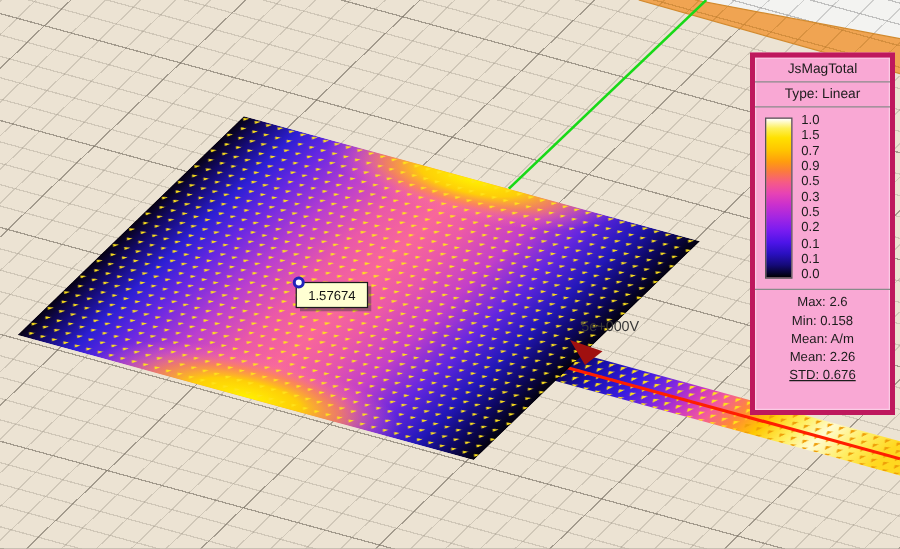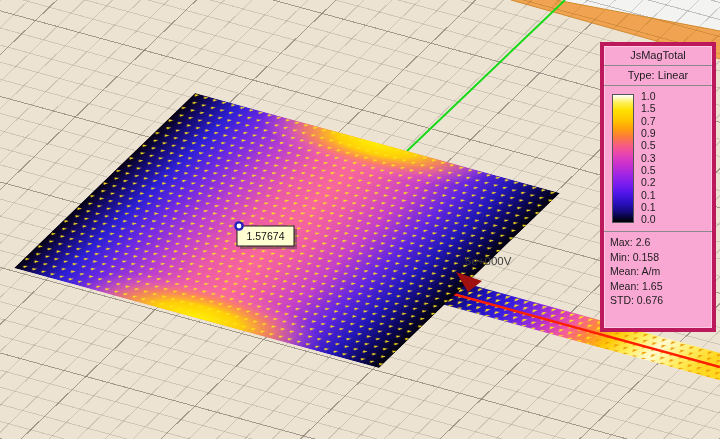--- a/index.html
+++ b/index.html
@@ -52,22 +52,22 @@
     background:linear-gradient(to bottom,
       #ffffff 0%, #fdf058 6%, #ffe100 12%, #ffc400 20%, #ff9d0e 27%,
       #fb7b3c 33%, #f65b85 40%, #e743b4 47%, #cb30cd 54%, #a426e2 62%,
       #7b1cf0 70%, #4d14e8 78%, #2a10c0 85%, #150a7a 92%, #070330 97%, #000000 100%);
   }
   #cbar-ticks{
     display:flex;flex-direction:column;justify-content:space-between;
     height:134px;margin-left:7px;margin-top:-3px;font-size:10.5px;color:#1c1c1c;
   }
   #legend .stats{padding:5px 6px 6px 6px;text-align:left;font-size:10.5px;}
-  #legend .stats div{margin:0 0 4px 0;}
-  #legend .stats div:last-child{margin-bottom:16px;}
+  #legend .stats div{margin:0 0 4px 0;text-align:center;}
+  #legend .stats div:last-child{margin-bottom:16px;text-decoration:underline;}
 </style>
 </head>
 <body>
 
 <div id="stage">
 
   <div id="grid"></div>
   <div id="far-plane"></div>
   <div id="boundary-band"></div>
 
@@ -194,18 +194,18 @@
         <span>0.2</span>
         <span>0.1</span>
         <span>0.1</span>
         <span>0.0</span>
       </div>
     </div>
     <div class="stats">
       <div>Max: 2.6</div>
       <div>Min: 0.158</div>
       <div>Mean: A/m</div>
-      <div>Mean: 1.65</div>
+      <div>Mean: 2.26</div>
       <div>STD: 0.676</div>
     </div>
   </div>
 
 </div>
 
 </body></html>

